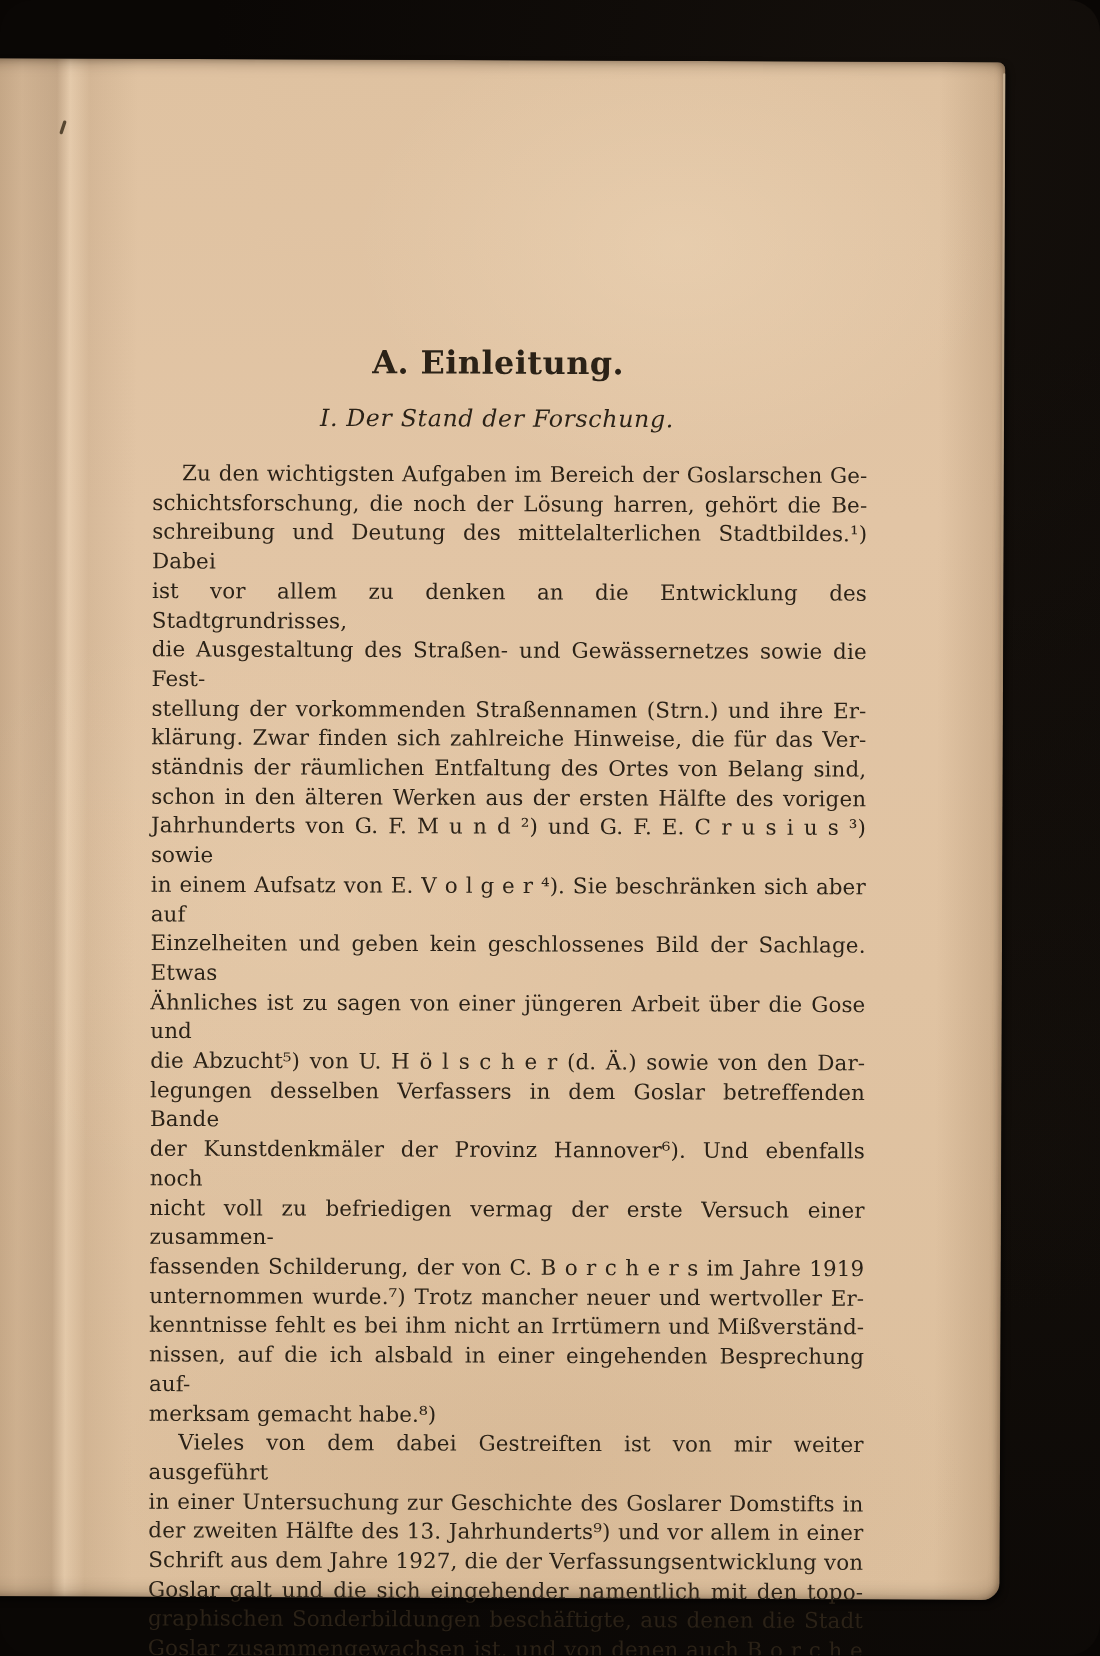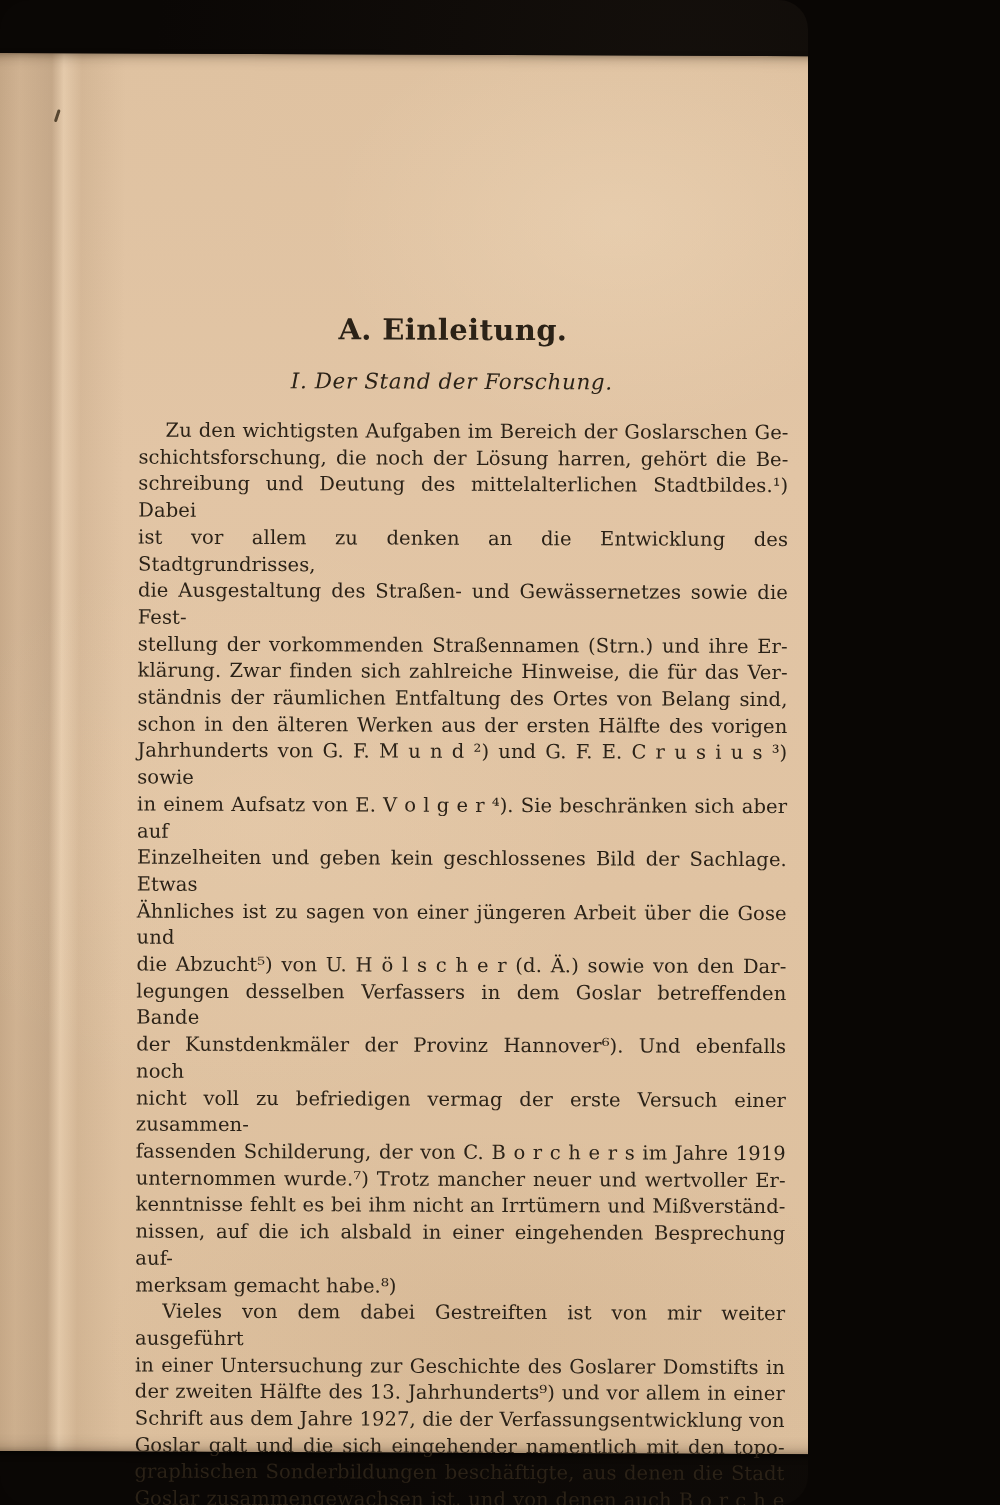--- a/index.html
+++ b/index.html
@@ -8,21 +8,21 @@
   }
   body {
     width: 1000px;
     height: 1505px;
     overflow: hidden;
     background: #090604;
     font-family: "DejaVu Serif", serif;
   }
   .canvas {
     position: relative;
-    width: 808px;
+    width: 1000px;
     height: 1505px;
     background:
       radial-gradient(ellipse at 85% 10%, rgba(40,32,24,0.35), transparent 55%),
       radial-gradient(ellipse at 95% 70%, rgba(35,28,20,0.30), transparent 50%),
       #0a0705;
     overflow: hidden;
     border-radius: 29px;
   }
   .paper {
     position: absolute;

